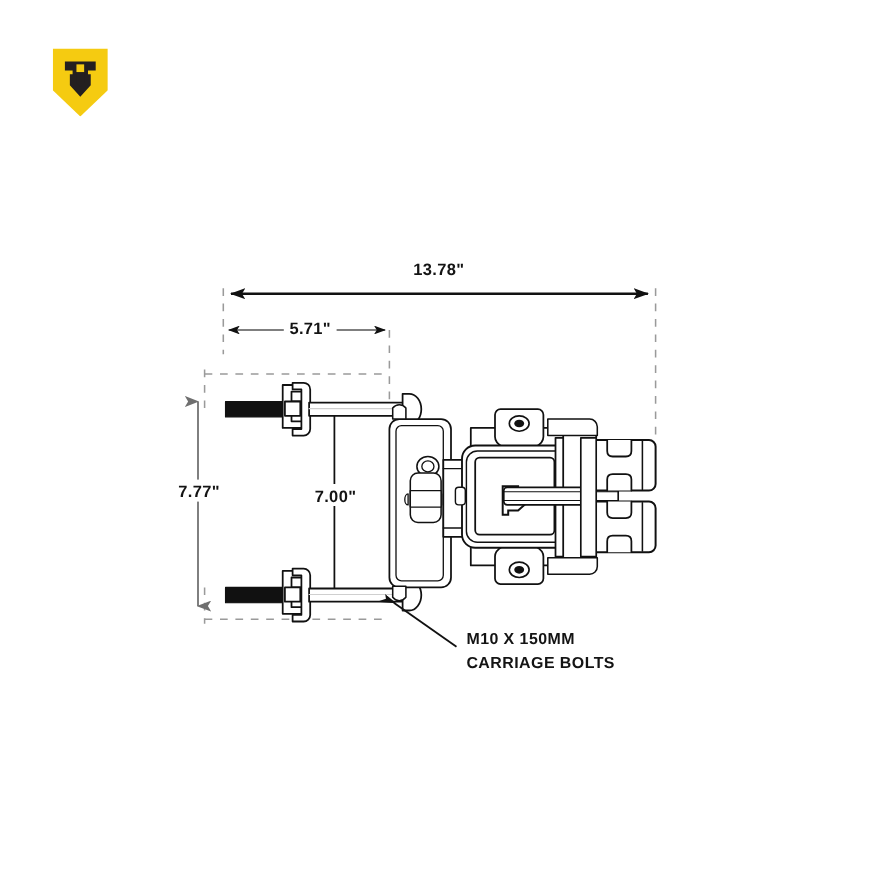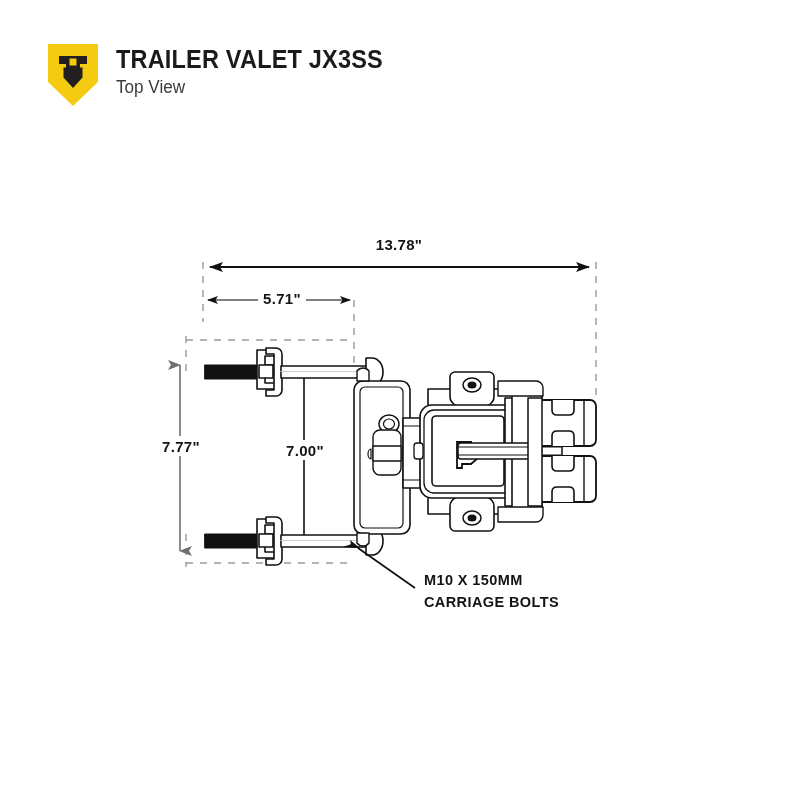--- a/index.html
+++ b/index.html
@@ -91,24 +91,20 @@
 
 <div id="header">
 
   <svg id="brand-logo" viewBox="0 0 50 62" aria-hidden="true">
     <path d="M0 0 H50 V38 L25 62 L0 38 Z" fill="#F5CB11"></path>
     <path d="M11 12 H39 V20 H32 V30 L25 37.5 L18 30 V20 H11 Z" fill="#231F20"></path>
     <path d="M15.5 23.5 H21.5 V31.5 L25 35.2 L28.5 31.5 V23.5 H34.5 V33.5 L25 44 L15.5 33.5 Z" fill="#231F20"></path>
     <rect x="21.5" y="14.5" width="7" height="7" fill="#F5CB11"></rect>
   </svg>
 
-  <div id="header-text">
-    <div id="product-title">TRAILER VALET JX3SS</div>
-    <div id="view-subtitle">Top View</div>
-  </div>
 </div>
 
 <div id="drawing-area">
 <svg id="technical-drawing" viewBox="0 0 800 800">
 
   <defs>
     <marker id="arrowL" markerWidth="14" markerHeight="10" refX="1" refY="5" orient="auto" markerUnits="userSpaceOnUse">
       <path d="M0,5 L14,0 L11,5 L14,10 Z" fill="#111111"></path>
     </marker>
     <marker id="arrowR" markerWidth="14" markerHeight="10" refX="13" refY="5" orient="auto" markerUnits="userSpaceOnUse">

